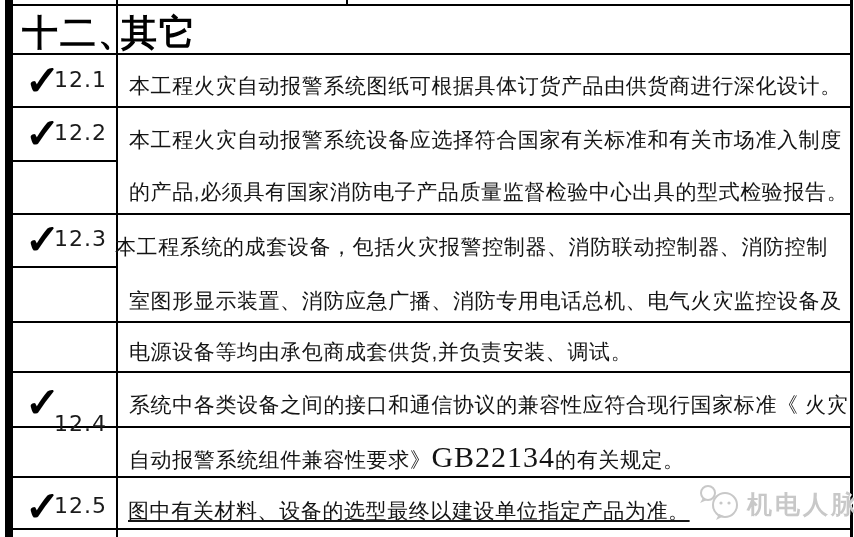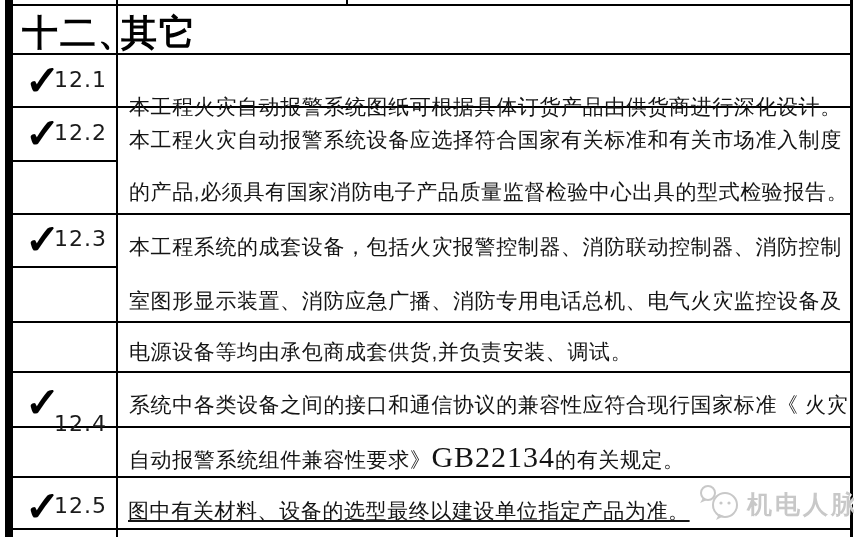--- a/index.html
+++ b/index.html
@@ -43,30 +43,30 @@
   <div class="hline" style="left:5px;top:528px;width:848px;height:2px;"></div>
 
   <div class="hline" style="left:5px;top:160px;width:113px;height:2px;"></div>
   <div class="hline" style="left:5px;top:266px;width:113px;height:2px;"></div>
 
   <div class="txt header-text" style="left:22px;top:9px;">十二、</div>
   <div class="txt header-text" style="left:121px;top:9px;">其它</div>
 
   <span class="txt check" style="left:25px;top:60px;">✓</span>
   <span class="txt num" style="left:54px;top:69px;">12.1</span>
-  <div class="txt body-line" style="left:129px;top:73px;margin-top:21px;">本工程火灾自动报警系统图纸可根据具体订货产品由供货商进行深化设计。</div>
+  <div class="txt body-line" style="left:129px;top:73px;">本工程火灾自动报警系统图纸可根据具体订货产品由供货商进行深化设计。</div>
 
   <span class="txt check" style="left:25px;top:113px;">✓</span>
   <span class="txt num" style="left:54px;top:122px;">12.2</span>
   <div class="txt body-line" style="left:129px;top:127px;">本工程火灾自动报警系统设备应选择符合国家有关标准和有关市场准入制度</div>
   <div class="txt body-line" style="left:129px;top:179px;">的产品,必须具有国家消防电子产品质量监督检验中心出具的型式检验报告。</div>
 
   <span class="txt check" style="left:25px;top:219px;">✓</span>
   <span class="txt num" style="left:54px;top:228px;">12.3</span>
-  <div class="txt body-line" style="left:115px;top:234px;margin-left:14px;">本工程系统的成套设备，包括火灾报警控制器、消防联动控制器、消防控制</div>
+  <div class="txt body-line" style="left:115px;top:234px;">本工程系统的成套设备，包括火灾报警控制器、消防联动控制器、消防控制</div>
   <div class="txt body-line" style="left:129px;top:288px;">室图形显示装置、消防应急广播、消防专用电话总机、电气火灾监控设备及</div>
   <div class="txt body-line" style="left:129px;top:339px;">电源设备等均由承包商成套供货,并负责安装、调试。</div>
 
   <span class="txt check" style="left:25px;top:382px;">✓</span>
   <span class="txt num" style="left:54px;top:413px;">12.4</span>
   <div class="txt body-line" style="left:129px;top:392px;">系统中各类设备之间的接口和通信协议的兼容性应符合现行国家标准《 火灾</div>
   <div class="txt body-line" style="left:129px;top:439px;">
     <span>自动报警系统组件兼容性要求》</span><span class="std-code">GB22134</span><span>的有关规定。</span>
   </div>
 

